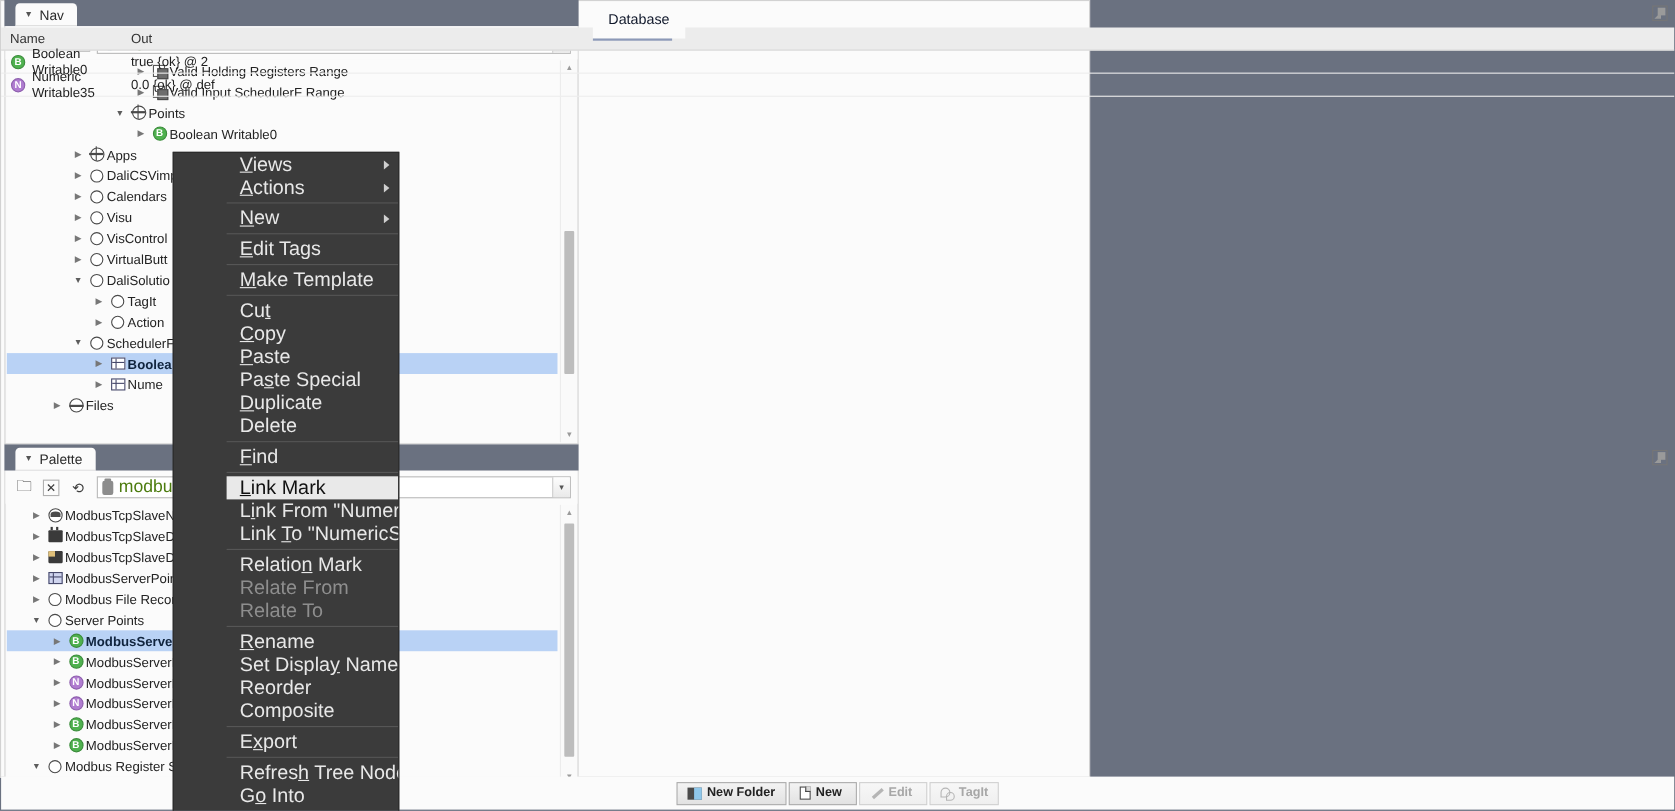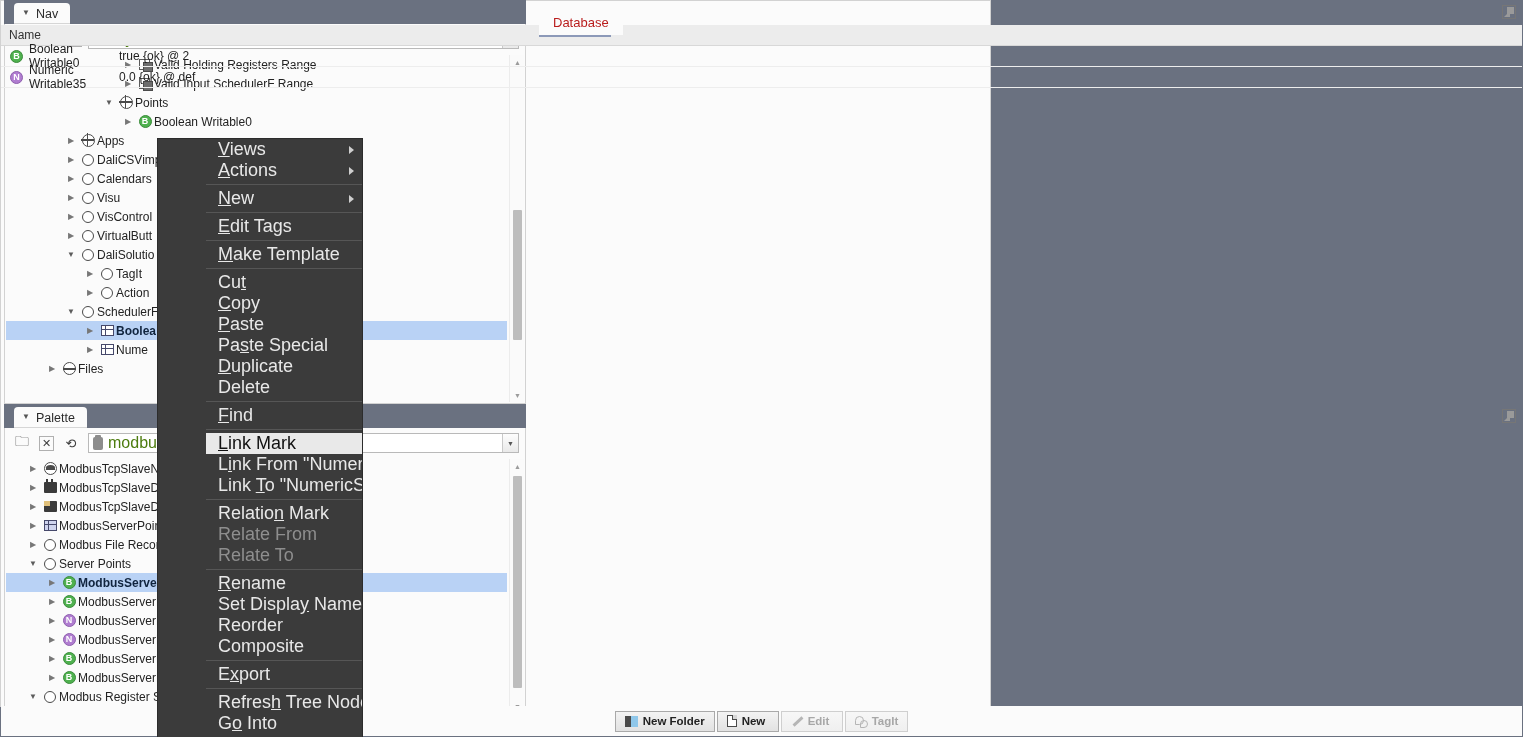--- a/index.html
+++ b/index.html
@@ -259,22 +259,22 @@
     background:#8d8d8d; border-radius:1px;
   }
   #db-panel {
     left: 532px; top: 12px; width: 991px; height: 707px;
     background: #fbfbfb; border: 1px solid #d2d2d2;
   }
   #db-tab {
     position: absolute; left: 539px; top: 10px;
     height: 25px; background: #fbfbfb;
     border-top-left-radius: 4px; border-top-right-radius: 4px;
-    padding: 0 14px; display: flex; align-items: center;
-    font-size: 13px; color: #b91c1c; z-index: 3;
+    padding: 0 14px; display: flex; 
+    font-size: 13px; color: #0f172a; z-index: 3;
   }
   #db-tab-underline {
     position: absolute; left: 539px; top: 35px; width: 72px; height: 2px;
     background: #8c99b8; z-index: 4;
   }
   .db-table { position: absolute; left: 1px; top: 25px; right: 1px; }
   .db-header {
     display: flex; height: 21px; align-items: center;
     background: #ececec; border-bottom: 1px solid #d8d8d8;
     font-size: 12px; color: #333;
@@ -647,20 +647,21 @@
       <div class="arrow up">▲</div>
       <div class="thumb" style="top:17px;height:212px;"></div>
       <div class="arrow down">▼</div>
     </div>
   </div>
 
   <div id="db-panel">
     <div class="db-table">
       <div class="db-header">
         <div class="c1">Name</div>
+        <div class="c2">Out</div>
       </div>
       <div id="db-rows">
           <div class="db-row">
             <div class="c1">
               <span class="ticon" style="width: 15px;">
                 <span class="g-badge b">B</span>
               </span>
               <span>Boolean Writable0</span>
             </div>
             <div class="c2">true {ok} @ 2</div>

